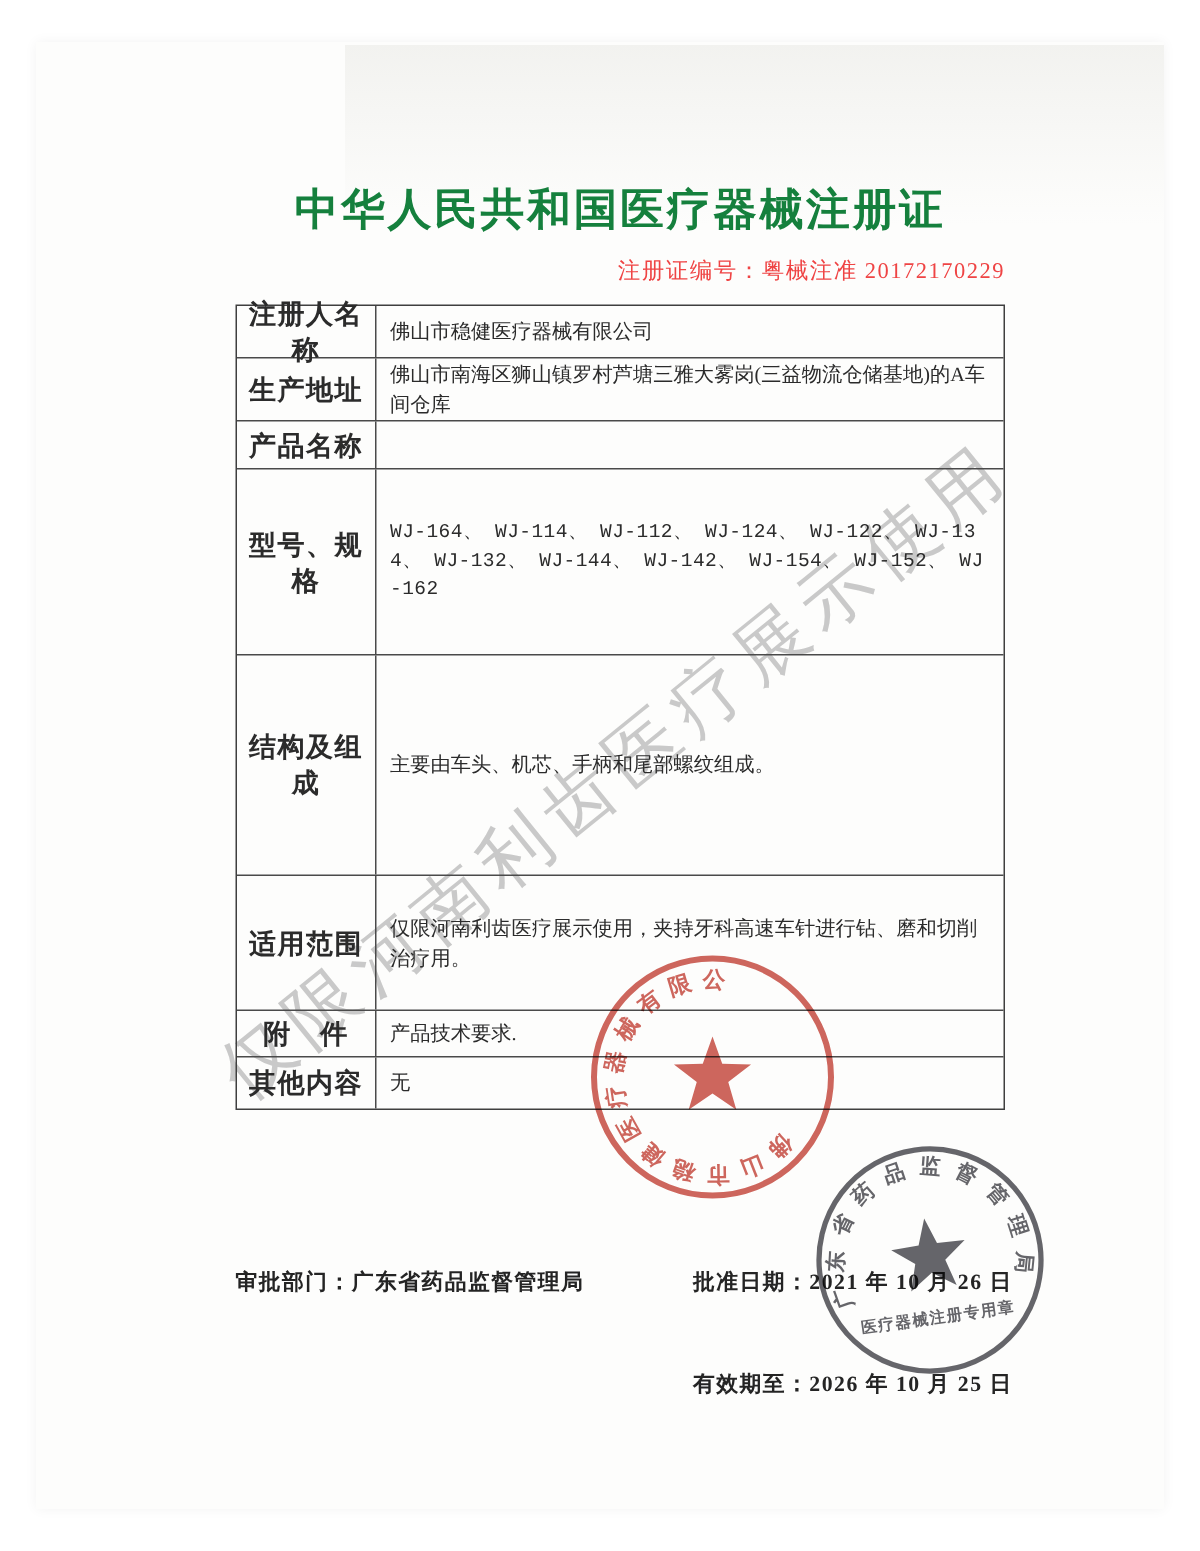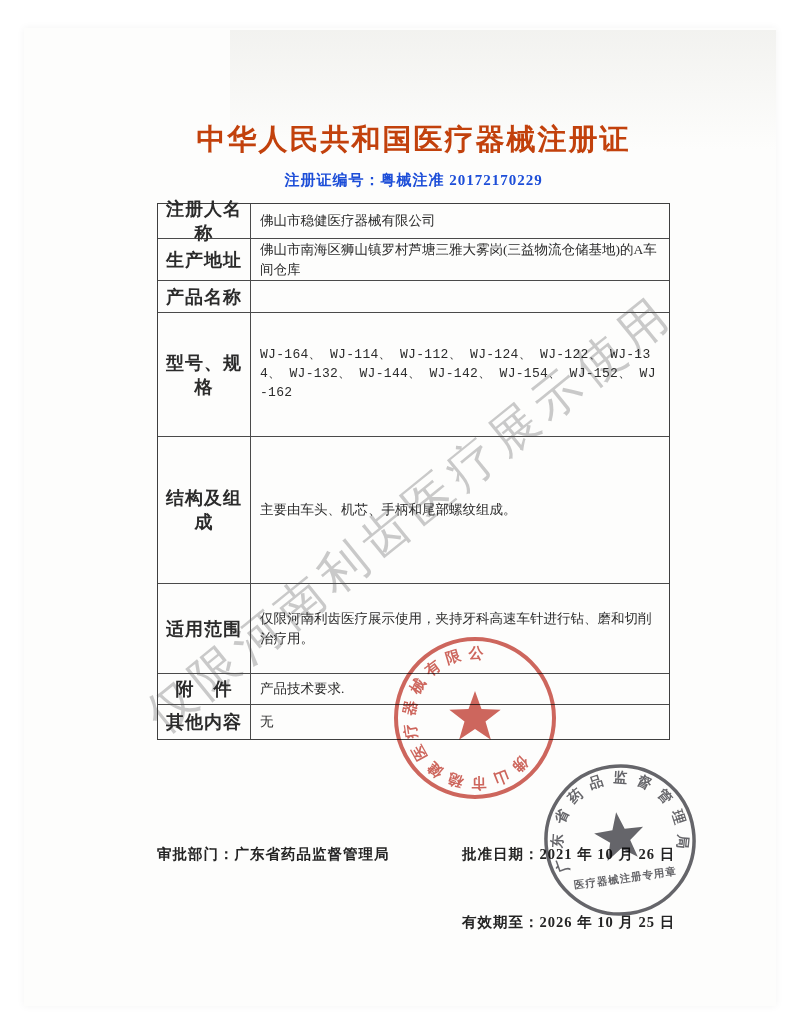--- a/index.html
+++ b/index.html
@@ -13,25 +13,25 @@
     background:#fdfdfc;box-shadow:0 0 8px rgba(0,0,0,.05);
   }
   .scan-shade{
     position:absolute;left:230px;top:30px;width:546px;height:120px;
     background:linear-gradient(180deg,rgba(233,233,229,.55),rgba(255,255,255,0));
     pointer-events:none;
   }
   .title{
     position:absolute;left:157px;top:120px;width:513px;text-align:center;
     font-family:Liberation Serif, serif;
-    font-size:29px;font-weight:700;letter-spacing:2px;color:#c2410c;z-index:2;
+    font-size:29px;font-weight:700;letter-spacing:2px;color:#15803d;z-index:2;
   }
   .certno{
-    position:absolute;left:157px;top:171px;width:513px;text-align:center;
-    font-size:15px;font-weight:700;letter-spacing:1px;color:#1d4ed8;z-index:2;
+    position:absolute;left:157px;top:171px;width:513px;text-align:right;
+    font-size:15px;font-weight:400;letter-spacing:1px;color:#ef4444;z-index:2;
   }
   .watermark{
     position:absolute;left:60px;top:482px;width:700px;text-align:center;
     transform:rotate(-39deg);transform-origin:center;
     font-family:"Liberation Sans","DejaVu Sans",sans-serif;
     font-size:48px;letter-spacing:7px;color:rgba(158,158,158,.55);
     z-index:1;white-space:nowrap;font-weight:400;
   }
   .cert-table{
     position:absolute;left:157px;top:203px;width:513px;

